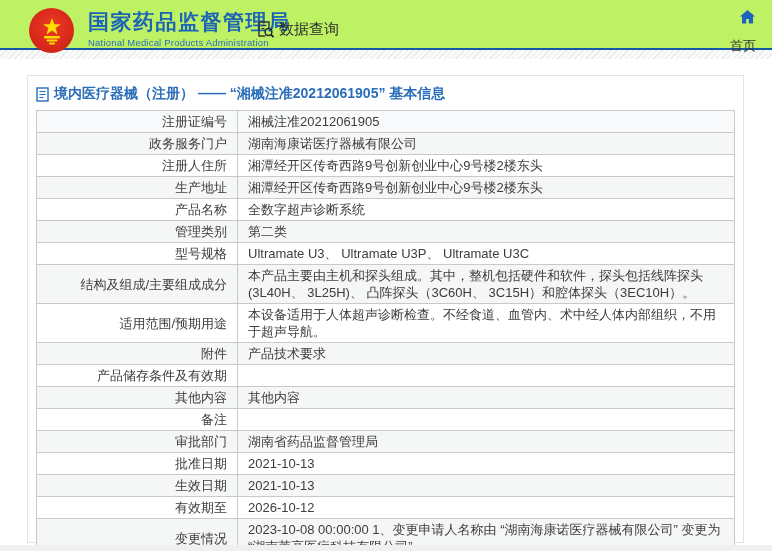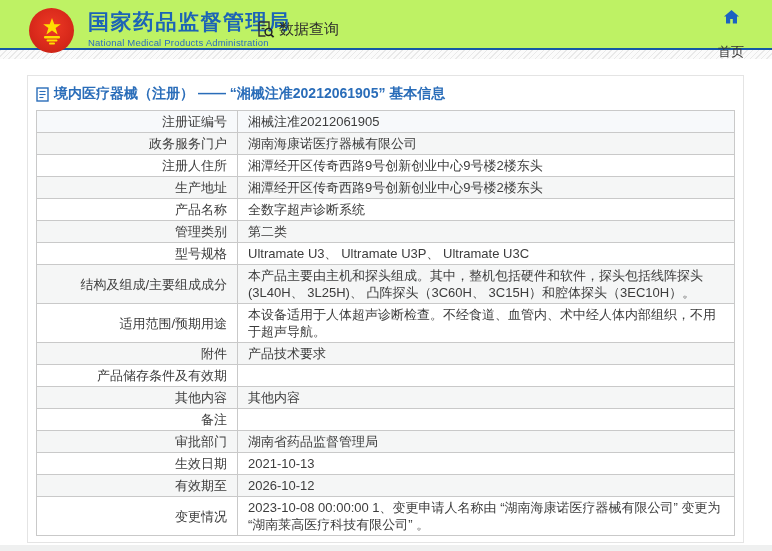--- a/index.html
+++ b/index.html
@@ -24,21 +24,21 @@
     font-size:9.5px;color:#2a6cc0;margin-top:2px;letter-spacing:0.2px;
   }
   .data-query{
     position:absolute;left:256px;top:20px;display:flex;align-items:center;gap:4px;
     font-size:15px;color:#2b2b2b;cursor:pointer;
   }
   .top-nav{
     position:absolute;right:16px;top:9px;display:flex;gap:38px;
   }
   .top-nav .nav-item{
-    display:flex;flex-direction:column;align-items:center;gap:18px;cursor:pointer;
+    display:flex;flex-direction:column;align-items:flex-end;gap:12px;cursor:pointer;
     font-size:13px;color:#333;min-width:50px;
   }
   .blue-line{height:2px;background:#1558a6;}
   .stripe-band{
     height:9px;
     background:repeating-linear-gradient(135deg,#e9e9e9 0px,#e9e9e9 1px,#fbfbfb 1px,#fbfbfb 4px);
   }
   
   .panel{
     position:absolute;left:27px;top:75px;width:717px;height:468px;
@@ -168,20 +168,24 @@
         </tr>
         <tr>
           <td class="label"><span>备注</span></td>
           <td class="value"><span></span></td>
         </tr>
         <tr>
           <td class="label"><span>审批部门</span></td>
           <td class="value"><span>湖南省药品监督管理局</span></td>
         </tr>
         <tr>
+          <td class="label"><span>批准日期</span></td>
+          <td class="value"><span>2021-10-13</span></td>
+        </tr>
+        <tr>
           <td class="label"><span>生效日期</span></td>
           <td class="value"><span>2021-10-13</span></td>
         </tr>
         <tr>
           <td class="label"><span>有效期至</span></td>
           <td class="value"><span>2026-10-12</span></td>
         </tr>
         <tr>
           <td class="label"><span>变更情况</span></td>
           <td class="value"><span>2023-10-08 00:00:00 1、变更申请人名称由 “湖南海康诺医疗器械有限公司” 变更为 “湖南莱高医疗科技有限公司” 。</span></td>

